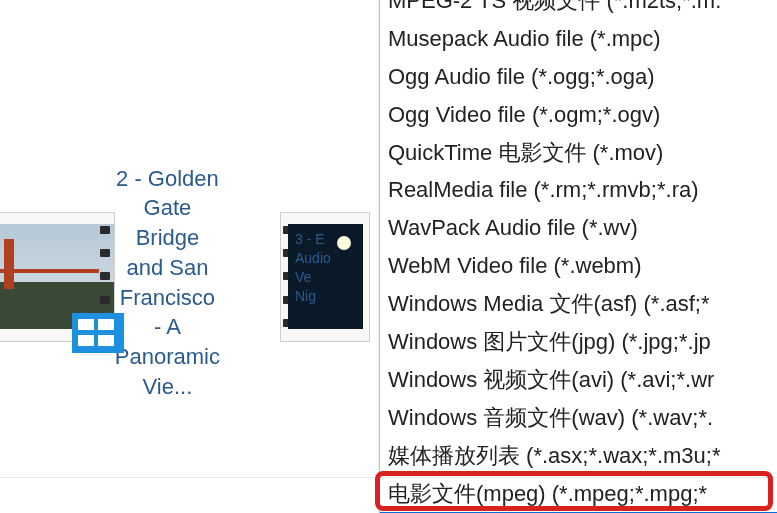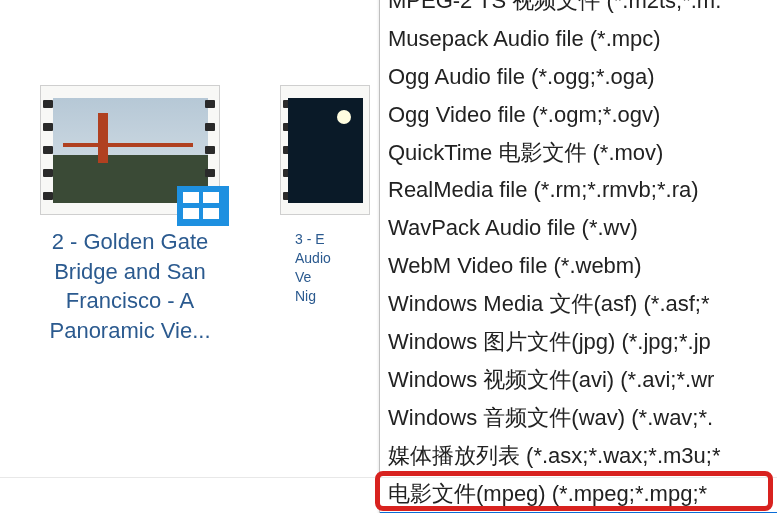--- a/index.html
+++ b/index.html
@@ -17,23 +17,24 @@
       left: 0;
       width: 380px;
       height: 480px;
       padding-top: 85px;
       padding-left: 40px;
       display: flex;
       gap: 60px;
     }
     .file-item {
       display: flex;
-      flex-direction: column;
+      flex-direction: row;
       align-items: center;
       width: 180px;
+      justify-content: flex-end;
     }
     .thumb-wrapper {
       width: 180px;
       height: 130px;
       background: #f8f8f6;
       border: 1px solid #cfcfcf;
       position: relative;
       display: flex;
       align-items: center;
       justify-content: center;

